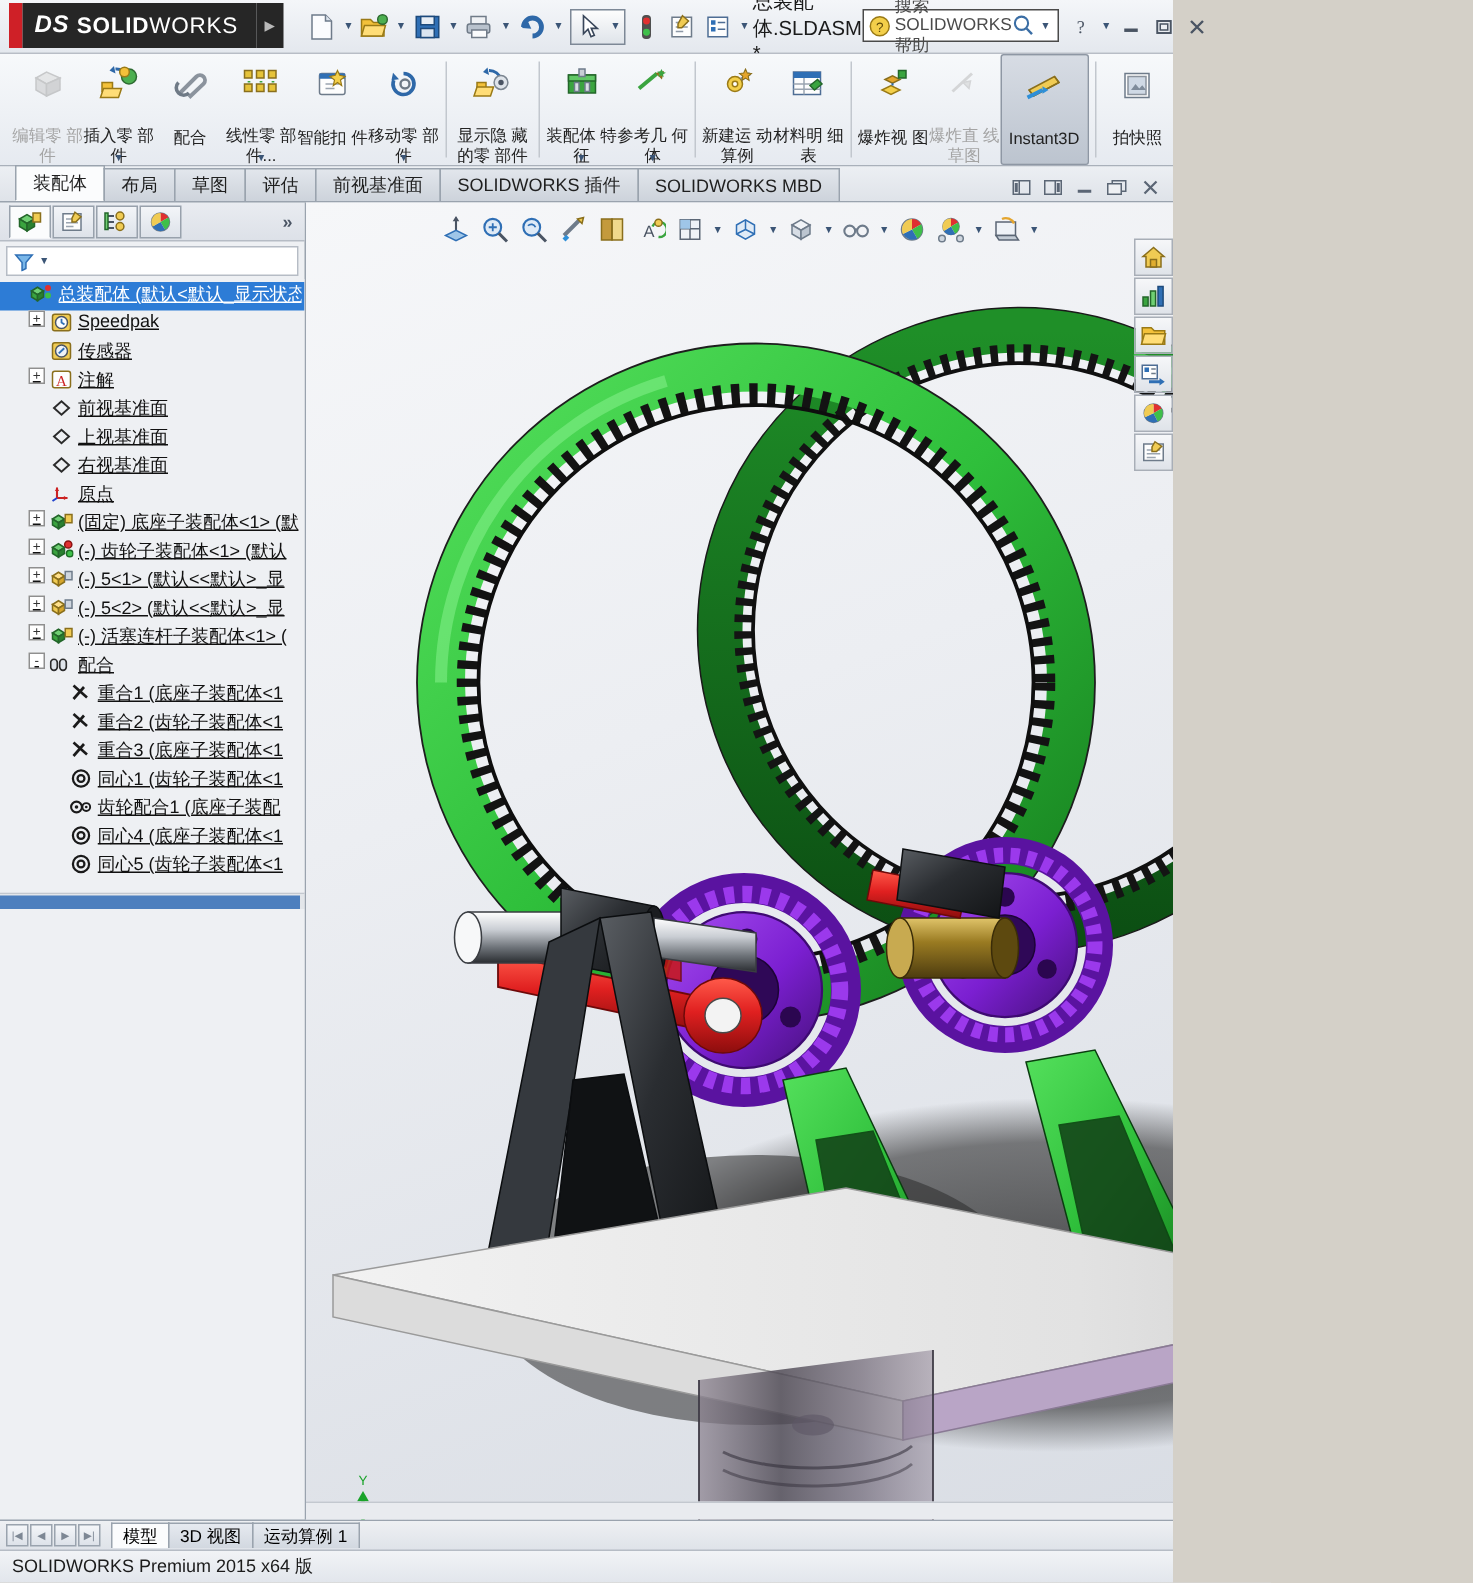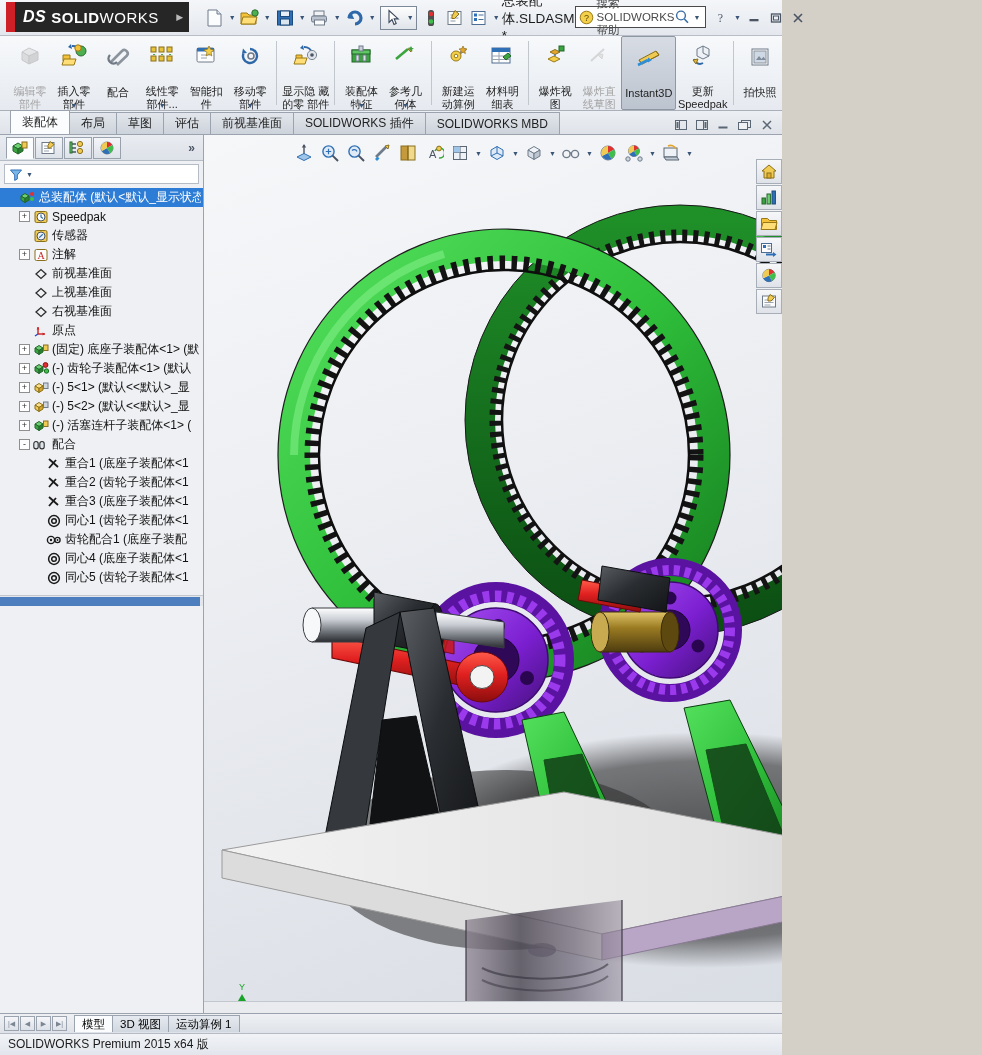--- a/index.html
+++ b/index.html
@@ -167,23 +167,24 @@
     padding-left: 4px; gap: 3px;
   }
   .tree {
     flex: 1; overflow: hidden;
     background: #eef0f3;
     font-size: 12px; color: #111;
     padding-top: 2px;
     position: relative;
   }
   .tnode {
-    display: flex; align-items: center;
+    display: flex; align-items: flex-start;
     height: 19px; white-space: nowrap;
     padding-right: 2px;
+    text-decoration: underline;
   }
   .tnode.sel { background: #2d7cd6; color: #fff; }
   .tind { display:inline-block; }
   .texp {
     width: 11px; height: 11px; border: 1px solid #8f8f8f; background: #fff;
     font-size: 9px; line-height: 9px; text-align: center; color: #333;
     margin-right: 3px; flex: 0 0 auto;
   }
   .texp.blank { border: none; background: none; }
   .tico { width: 16px; height: 16px; margin-right: 3px; flex: 0 0 auto; display:flex;align-items:center;justify-content:center;}
@@ -589,32 +590,20 @@
         <svg width="30" height="26" viewBox="0 0 30 26">
             <path d="M5 15 22 6l3 4-17 9z" fill="#f0cb53" stroke="#8a6f1c"></path>
             <path d="M5 15l3 4 17-9-3-4" fill="none" stroke="#8a6f1c"></path>
             <path d="M4 20 14 15" stroke="#2e8fd8" stroke-width="2.6"></path>
             <path d="M14 12.5 18 15l-4 2.5z" fill="#2e8fd8"></path>
           </svg>
       </div>
       <div class="rib-lbl">Instant3D</div>
     </div>
 
-    <div class="rib-item wide" style="width:60px">
-      <div class="rib-ico">
-        <svg width="26" height="26" viewBox="0 0 26 26">
-            <path d="M7 6l6-3 6 3v7l-6 3-6-3z" fill="#eef1f5" stroke="#6e7b8a"></path>
-            <path d="M13 3v7l6 3" fill="none" stroke="#6e7b8a"></path>
-            <path d="M4 16a6 6 0 0 0 9 4" fill="none" stroke="#2e68a8" stroke-width="2"></path>
-            <path d="M6 21l-3-4 5-1z" fill="#e8b93a" stroke="#8a6f1c"></path>
-          </svg>
-      </div>
-      <div class="rib-lbl">更新
-Speedpak</div>
-    </div>
 
     <div class="rib-sep"></div>
 
     <div class="rib-item">
       <div class="rib-ico">
         <svg width="26" height="26" viewBox="0 0 26 26">
             <rect x="5" y="5" width="16" height="16" fill="#fdfdfd" stroke="#6e7b8a"></rect>
             <rect x="7" y="7" width="12" height="12" fill="#cfd9e5" stroke="#8b939d"></rect>
             <path d="M9 16l3-4 2.5 3 2-2.2 2.5 3.2z" fill="#7f8c9b"></path>
           </svg>

